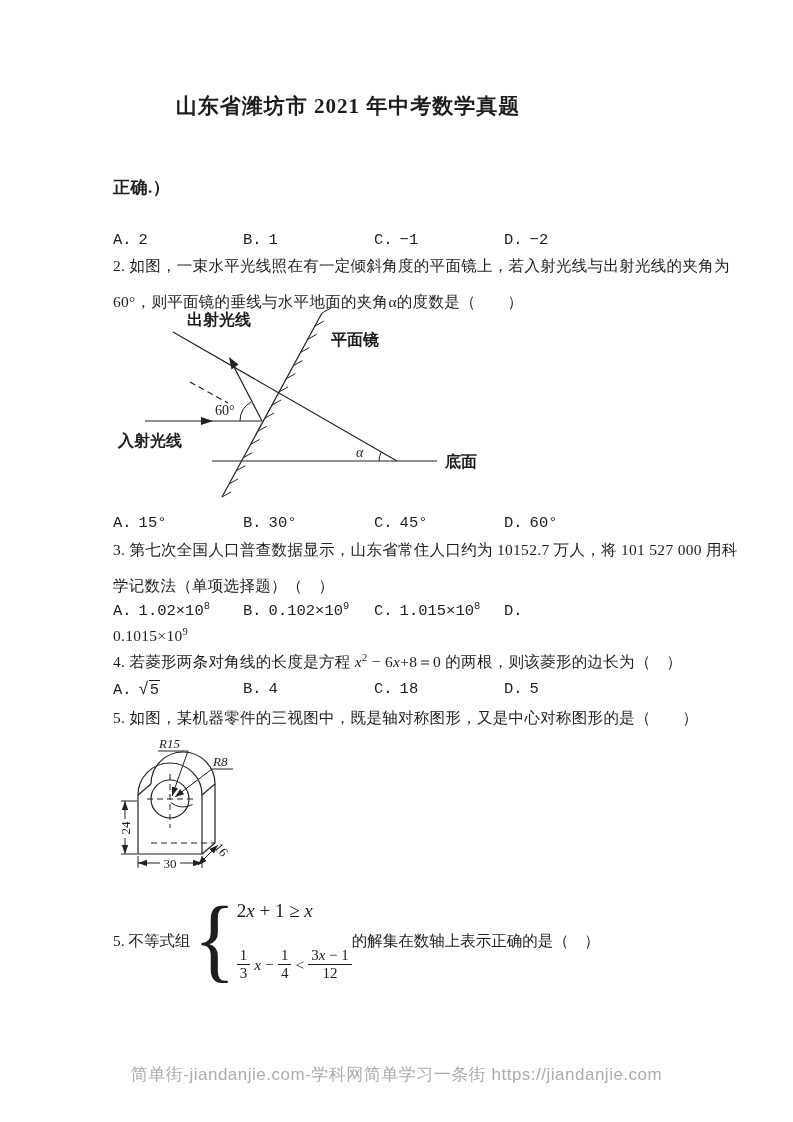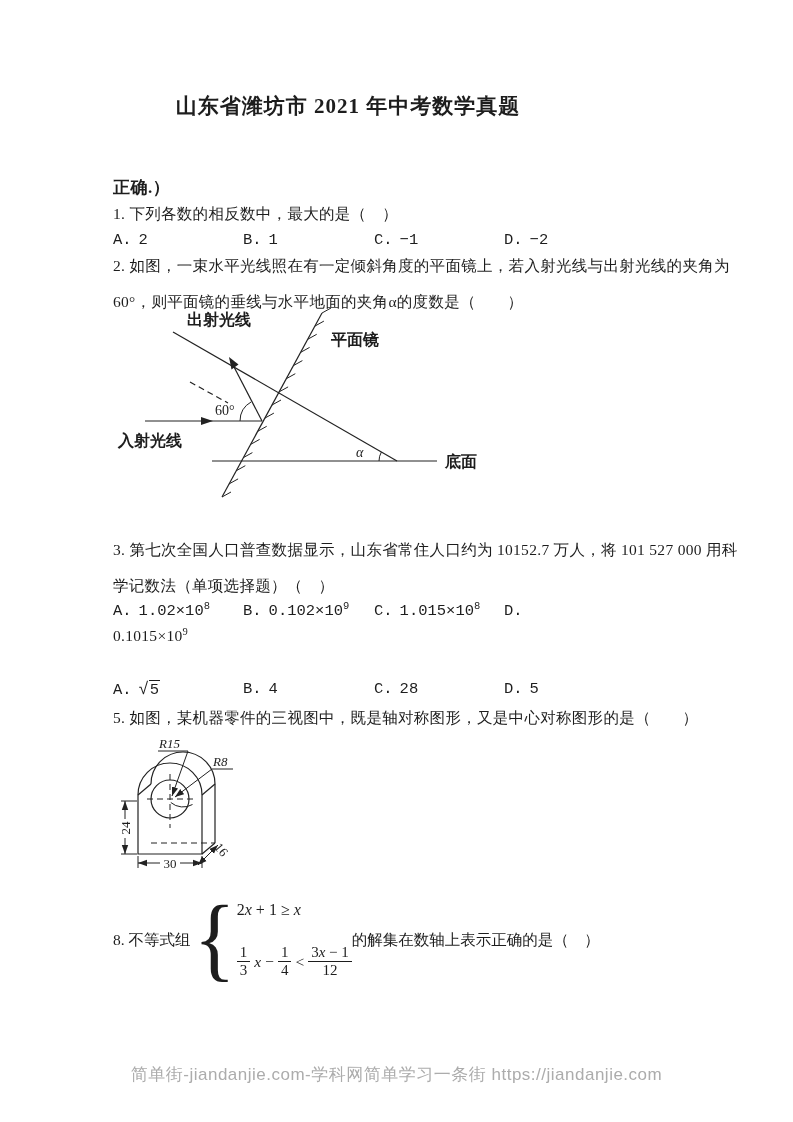--- a/index.html
+++ b/index.html
@@ -14,21 +14,21 @@
   .opts{position:absolute;left:113px;width:575px;display:grid;grid-template-columns:130px 131px 130px auto;font-size:15.5px;font-family:Liberation Mono, monospace;}
   .opt .olabel{margin-right:7px;}
   sup{font-size:10.5px;vertical-align:super;line-height:0;}
   i{font-family:"Liberation Serif",serif;}
   .radicand{border-top:1.2px solid #1d1d1d;padding:0 1px;}
   .radical{font-size:17px;}
   
   .q6row{display:flex;align-items:center;font-size:15.5px;}
   .brace{font-size:88px;font-weight:400;line-height:80px;transform:scaleY(1.05);margin:0 1px 0 3px;}
   .sys{display:flex;flex-direction:column;align-items:flex-start;}
-  .ineq1{font-size:16px;margin-bottom:25px;}
+  .ineq1{font-size:19px;margin-bottom:25px;}
   .ineq2{display:flex;align-items:center;gap:4px;font-size:15.5px;}
   .frac{display:inline-flex;flex-direction:column;text-align:center;line-height:1.15;font-size:15px;}
   .frac .fn{border-bottom:1.3px solid #1d1d1d;padding:0 3px;}
   .frac .fd{padding:0 3px;}
   .q6post{}
   .footer{left:0;width:793px;text-align:center;font-family:"Liberation Sans",sans-serif;
     font-size:17px;color:#acacac;letter-spacing:0.5px;}
   svg{position:absolute;overflow:visible;}
   svg line,svg path,svg circle{fill:none;stroke:#222;stroke-width:1.2;}
   svg .thin{stroke-width:1;}
@@ -41,21 +41,20 @@
 </style>
 </head>
 <body>
 
 <div class="page">
 
   <div class="abs title" style="top:92px">山东省潍坊市 2021 年中考数学真题</div>
 
   <div class="abs heading" style="top:176px">正确.）</div>
 
-  <div class="abs stem" style="top:204px">1. 下列各数的相反数中，最大的是（　）</div>
   <div class="opts" style="top:231px">
     <span class="opt"><span class="olabel">A.</span><span>2</span></span>
     <span class="opt"><span class="olabel">B.</span><span>1</span></span>
     <span class="opt"><span class="olabel">C.</span><span>−1</span></span>
     <span class="opt"><span class="olabel">D.</span><span>−2</span></span>
   </div>
 
   <div class="abs stem" style="top:256px">2. 如图，一束水平光线照在有一定倾斜角度的平面镜上，若入射光线与出射光线的夹角为</div>
   <div class="abs stem" style="top:292px">60°，则平面镜的垂线与水平地面的夹角α的度数是（　　）</div>
 
@@ -80,37 +79,48 @@
     <path class="thin" d="M264,158 A18,18 0 0 1 266.4,149"></path>
 
     <text class="cjklabel" x="72" y="22">出射光线</text>
     <text class="cjklabel" x="216" y="42">平面镜</text>
     <text class="cjklabel" x="3" y="143">入射光线</text>
     <text class="cjklabel" x="330" y="164">底面</text>
     <text class="mathlabel" x="100" y="112">60°</text>
     <text class="mathlabel" x="241" y="154" font-style="italic">α</text>
   </svg>
 
+  <div class="opts" style="top:514px">
+    <span class="opt"><span class="olabel">A.</span><span>15°</span></span>
+    <span class="opt"><span class="olabel">B.</span><span>30°</span></span>
+    <span class="opt"><span class="olabel">C.</span><span>45°</span></span>
+    <span class="opt"><span class="olabel">D.</span><span>60°</span></span>
+  </div>
 
   <div class="abs stem" style="top:540px">3. 第七次全国人口普查数据显示，山东省常住人口约为 10152.7 万人，将 101 527 000 用科</div>
   <div class="abs stem" style="top:576px">学记数法（单项选择题）（　）</div>
   <div class="opts" style="top:602px">
     <span class="opt"><span class="olabel">A.</span><span>1.02×10</span><sup>8</sup></span>
     <span class="opt"><span class="olabel">B.</span><span>0.102×10</span><sup>9</sup></span>
     <span class="opt"><span class="olabel">C.</span><span>1.015×10</span><sup>8</sup></span>
     <span class="opt"><span class="olabel">D.</span></span>
   </div>
   <div class="abs stem" style="top:627px">
     <span>0.1015×10</span><sup>9</sup>
   </div>
 
+  <div class="abs stem" style="top:652px">
+    <span>4. 若菱形两条对角线的长度是方程</span>
+    <span> <i>x</i><sup>2</sup><span> − 6</span><i>x</i><span>+8＝0 </span></span>
+    <span>的两根，则该菱形的边长为（　）</span>
+  </div>
   <div class="opts" style="top:680px">
     <span class="opt"><span class="olabel">A.</span><span class="radical">√</span><span class="radicand">5</span></span>
     <span class="opt"><span class="olabel">B.</span><span>4</span></span>
-    <span class="opt"><span class="olabel">C.</span><span>28</span></span>
+    <span class="opt"><span class="olabel">C.</span><span>18</span></span>
     <span class="opt"><span class="olabel">D.</span><span>5</span></span>
   </div>
 
   <div class="abs stem" style="top:708px">5. 如图，某机器零件的三视图中，既是轴对称图形，又是中心对称图形的是（　　）</div>
 
   <svg style="left:108px;top:731px" width="150" height="152" viewBox="0 0 150 152">
     <defs>
       <marker id="ar" markerWidth="10" markerHeight="8" refX="9" refY="4" orient="auto-start-reverse" markerUnits="userSpaceOnUse">
         <path d="M0,0.8 L9,4 L0,7.2 z" style="fill:#222;stroke:none"></path>
       </marker>
@@ -148,21 +158,21 @@
     <line class="thin" x1="30" y1="132" x2="52" y2="132" marker-start="url(#ar)"></line>
     <line class="thin" x1="72" y1="132" x2="94" y2="132" marker-end="url(#ar)"></line>
     <text class="dimlabel" x="62" y="136.5" text-anchor="middle">30</text>
 
     <line class="thin" x1="90" y1="134" x2="110" y2="114" marker-start="url(#ar)" marker-end="url(#ar)"></line>
     <text class="dimlabel" x="113" y="123" text-anchor="middle" transform="rotate(50 113 119)">16</text>
   </svg>
 
 
   <div class="abs q6row" style="top:900px">
-    <span>8. 不等式组</span>
+    <span>5. 不等式组</span>
     <span class="brace">{</span>
     <div class="sys">
       <div class="ineq1"><span>2</span><i>x</i><span> + 1 ≥ </span><i>x</i></div>
       <div class="ineq2">
         <span class="frac">
             <span class="fn">1</span>
             <span class="fd">3</span>
           </span>
         <i>x</i>
         <span>−</span>

